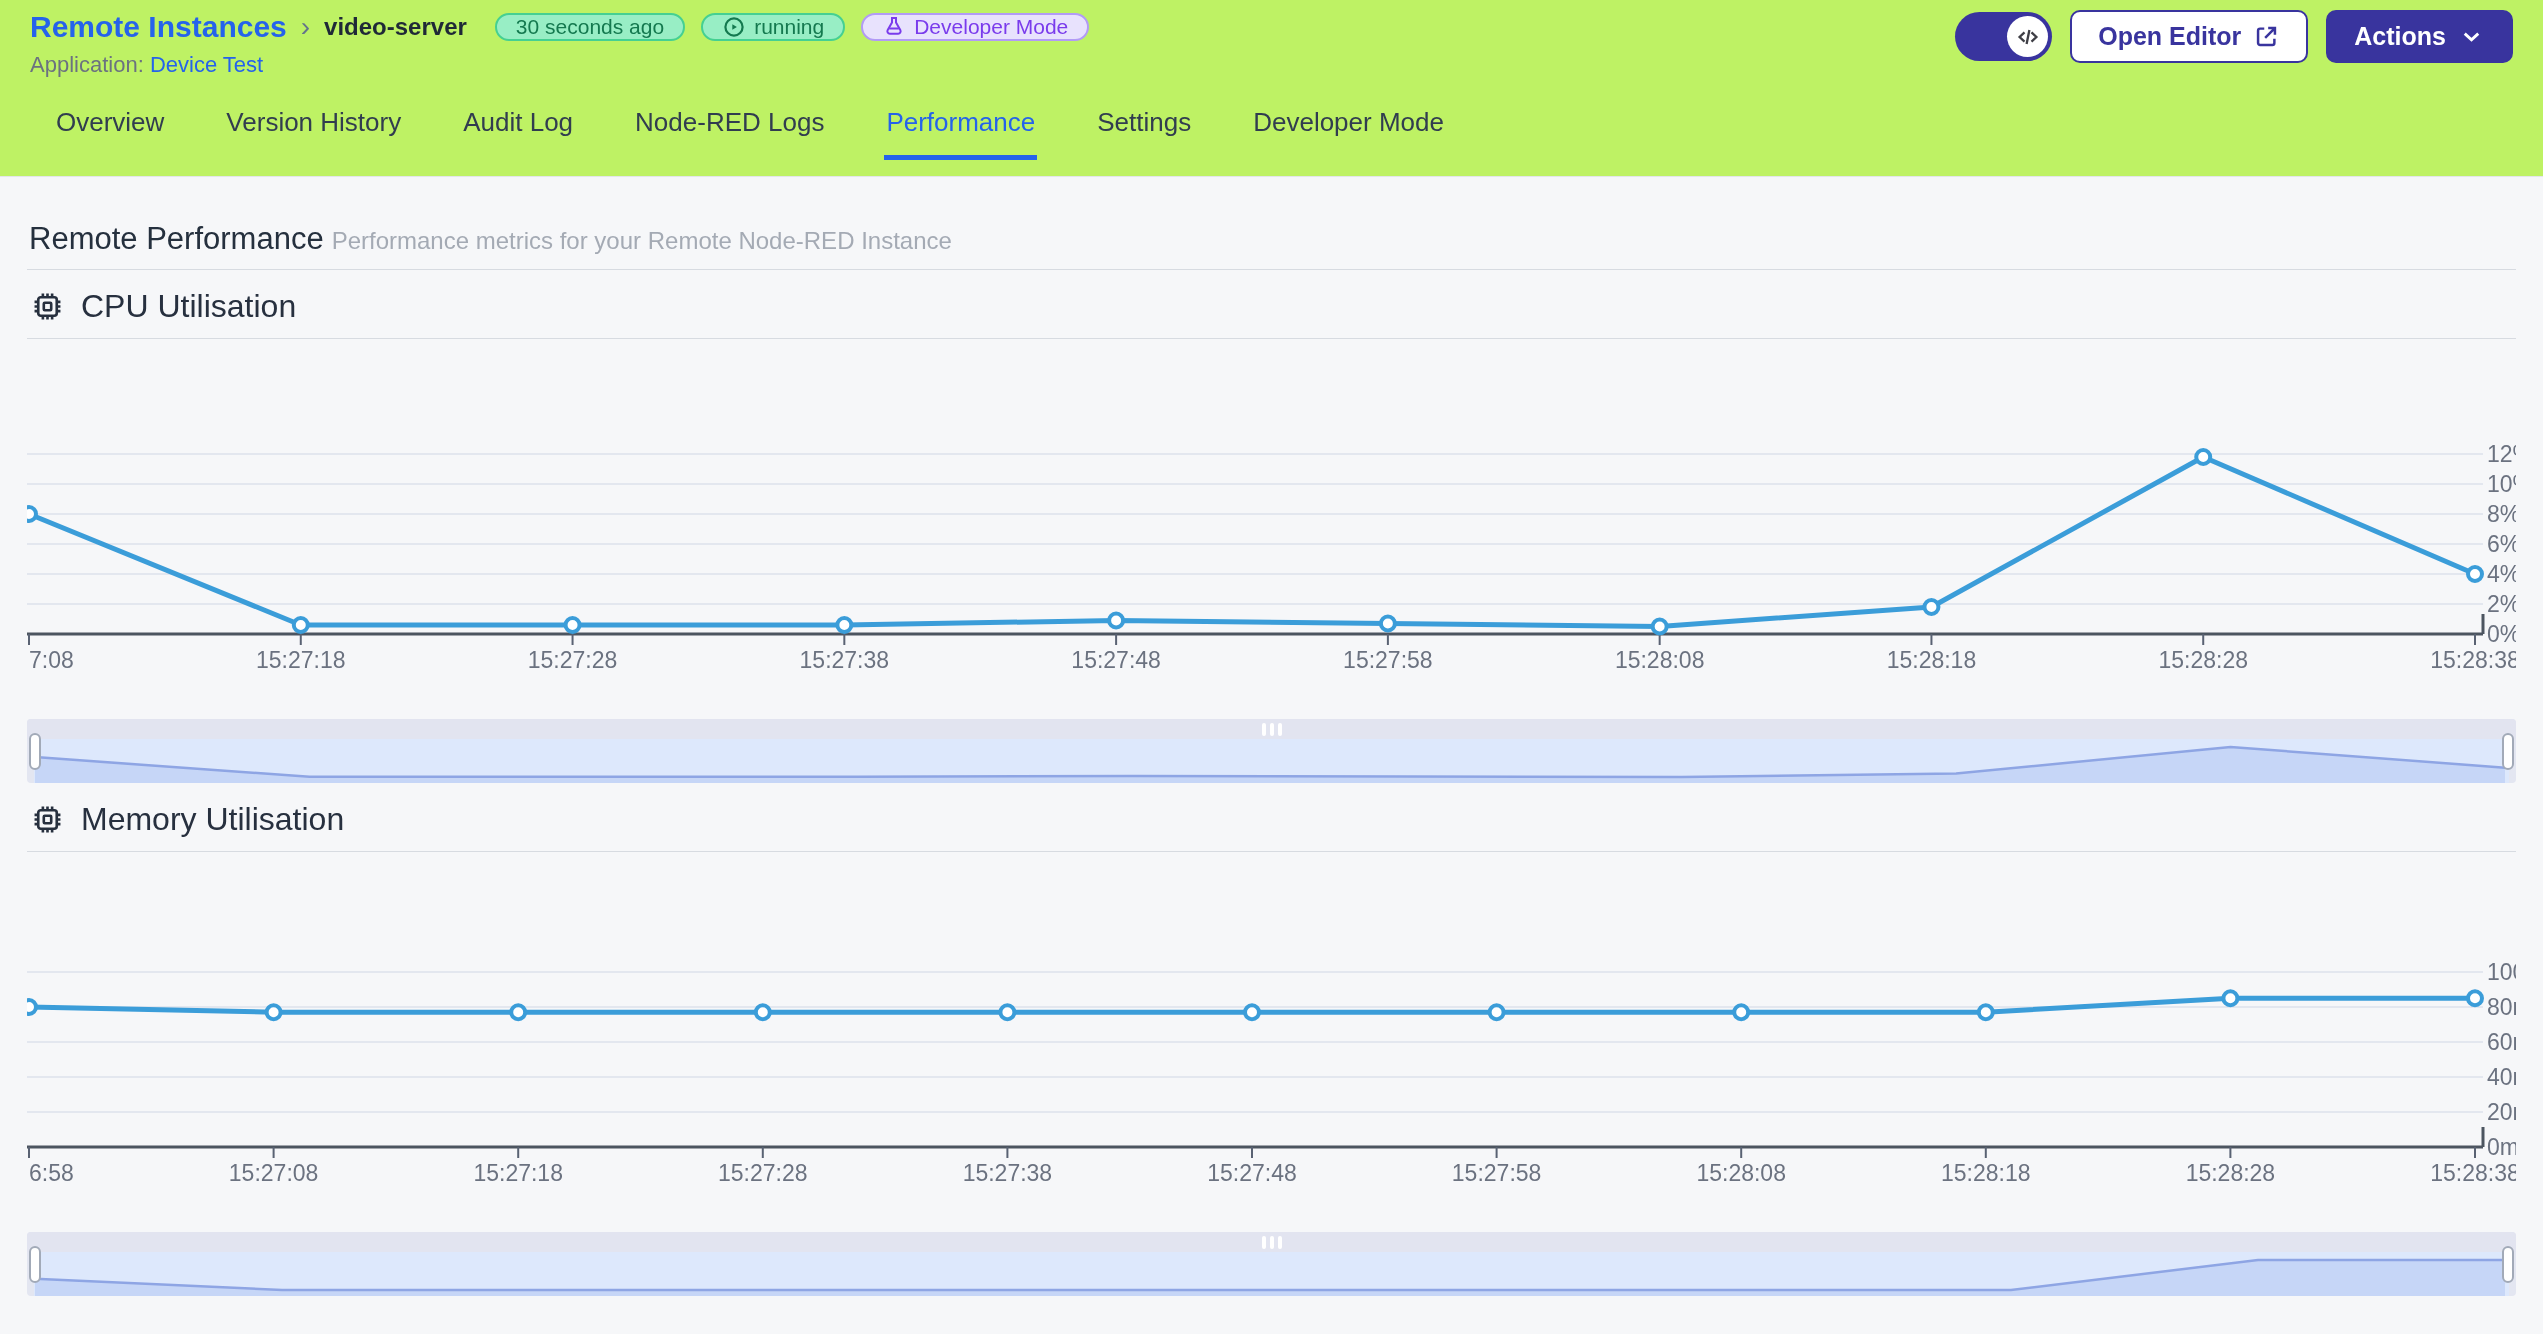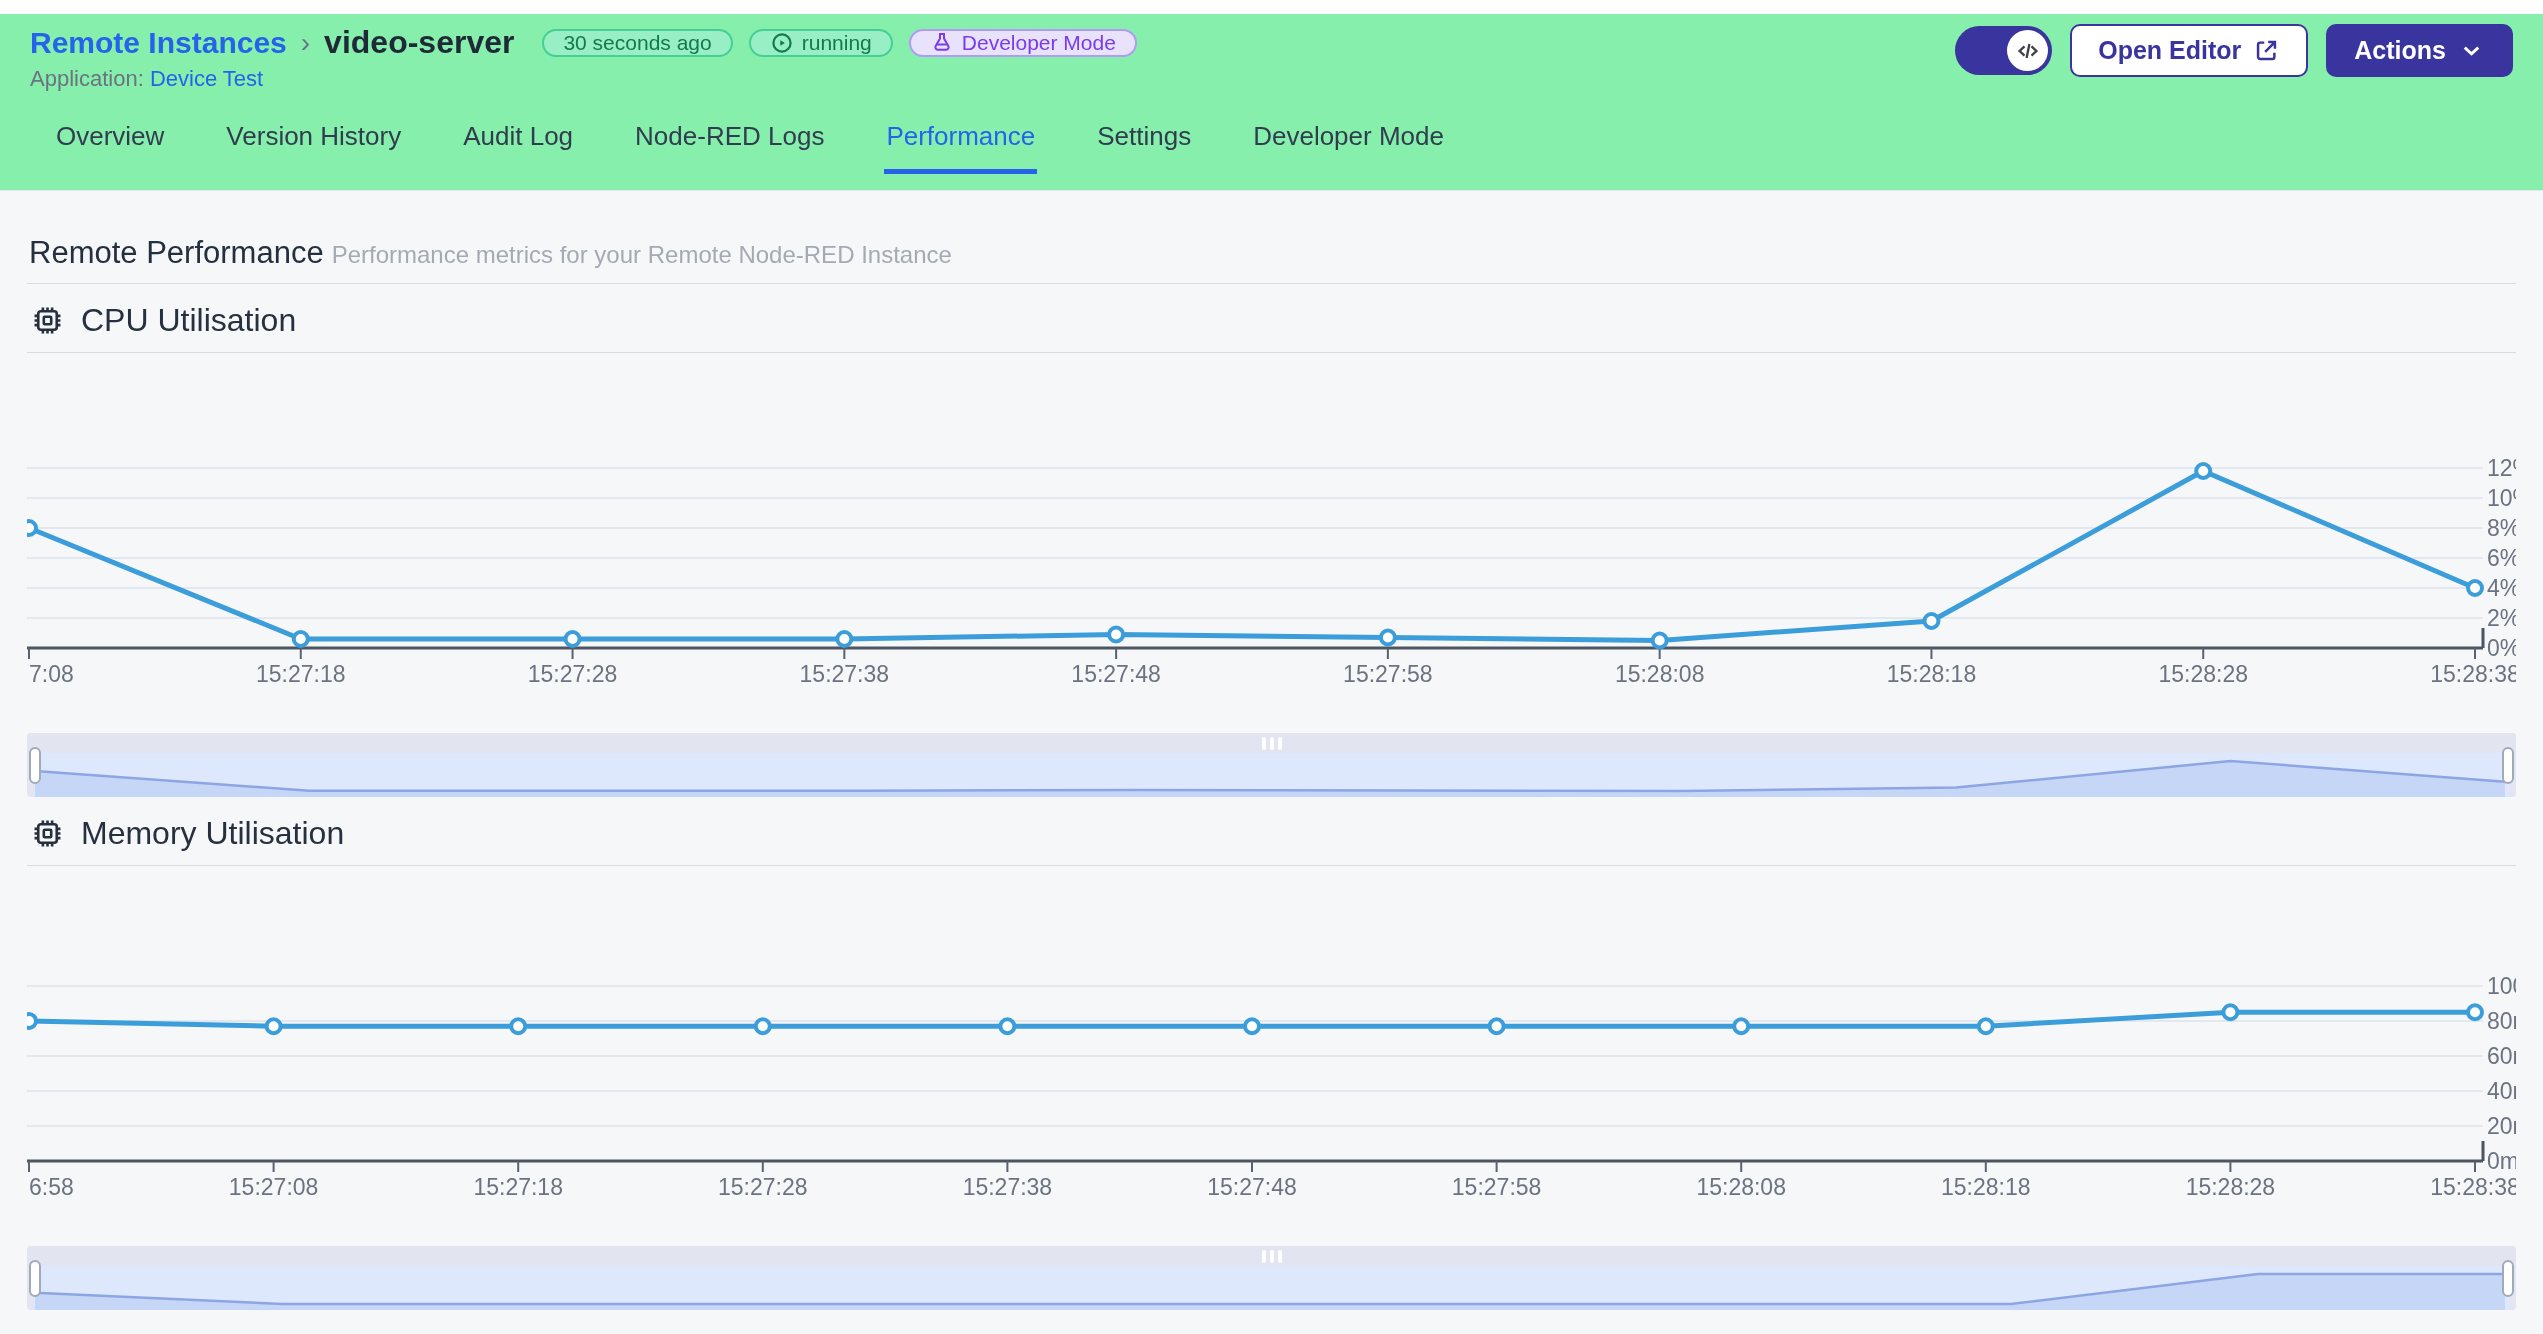--- a/index.html
+++ b/index.html
@@ -1,25 +1,25 @@
 <!DOCTYPE html>
 <html><head>
 <meta charset="utf-8">
 <style>
   * { margin:0; padding:0; box-sizing:border-box; }
   html,body { width:2543px; height:1334px; overflow:hidden; background:#ffffff;
     font-family:"Liberation Sans", sans-serif; }
 
   
-  .header { position:relative; width:100%; height:177px; background:#86efac;
-    border-bottom:1px solid #e3e6ea;margin-top:14px; }
+  .header { position:relative; width:100%; height:177px; background:#bef264;
+    border-bottom:1px solid #e3e6ea; }
   .row1 { position:absolute; top:10px; left:30px; display:flex; align-items:center; }
   .crumb-link { color:#2563eb; font-size:30px; font-weight:bold; text-decoration:none; cursor:pointer; }
   .crumb-sep { color:#64748b; font-size:28px; margin:0 14px; }
-  .crumb-cur { color:#1f2937; font-size:32px; font-weight:bold; }
+  .crumb-cur { color:#1f2937; font-size:24px; font-weight:bold; }
   .badges { display:flex; align-items:center; gap:16px; margin-left:28px; }
   .badge { display:flex; align-items:center; gap:8px; height:28px; padding:0 19px;
     border-radius:21px; font-size:21px; white-space:nowrap; }
   .badge.green { background:#98eec5; border:2px solid #45d092; color:#14794f; }
   .badge.purple { background:#e8e2fd; border:2px solid #b29bf6; color:#7a3bec; }
   .badge svg { width:24px; height:24px; }
   .row2 { position:absolute; top:52px; left:30px; font-size:22px; color:#6b7280; }
   .row2 a { color:#2563eb; text-decoration:none; cursor:pointer; }
 
   .hdr-actions { position:absolute; top:10px; right:30px; display:flex; align-items:center; gap:18px; }

